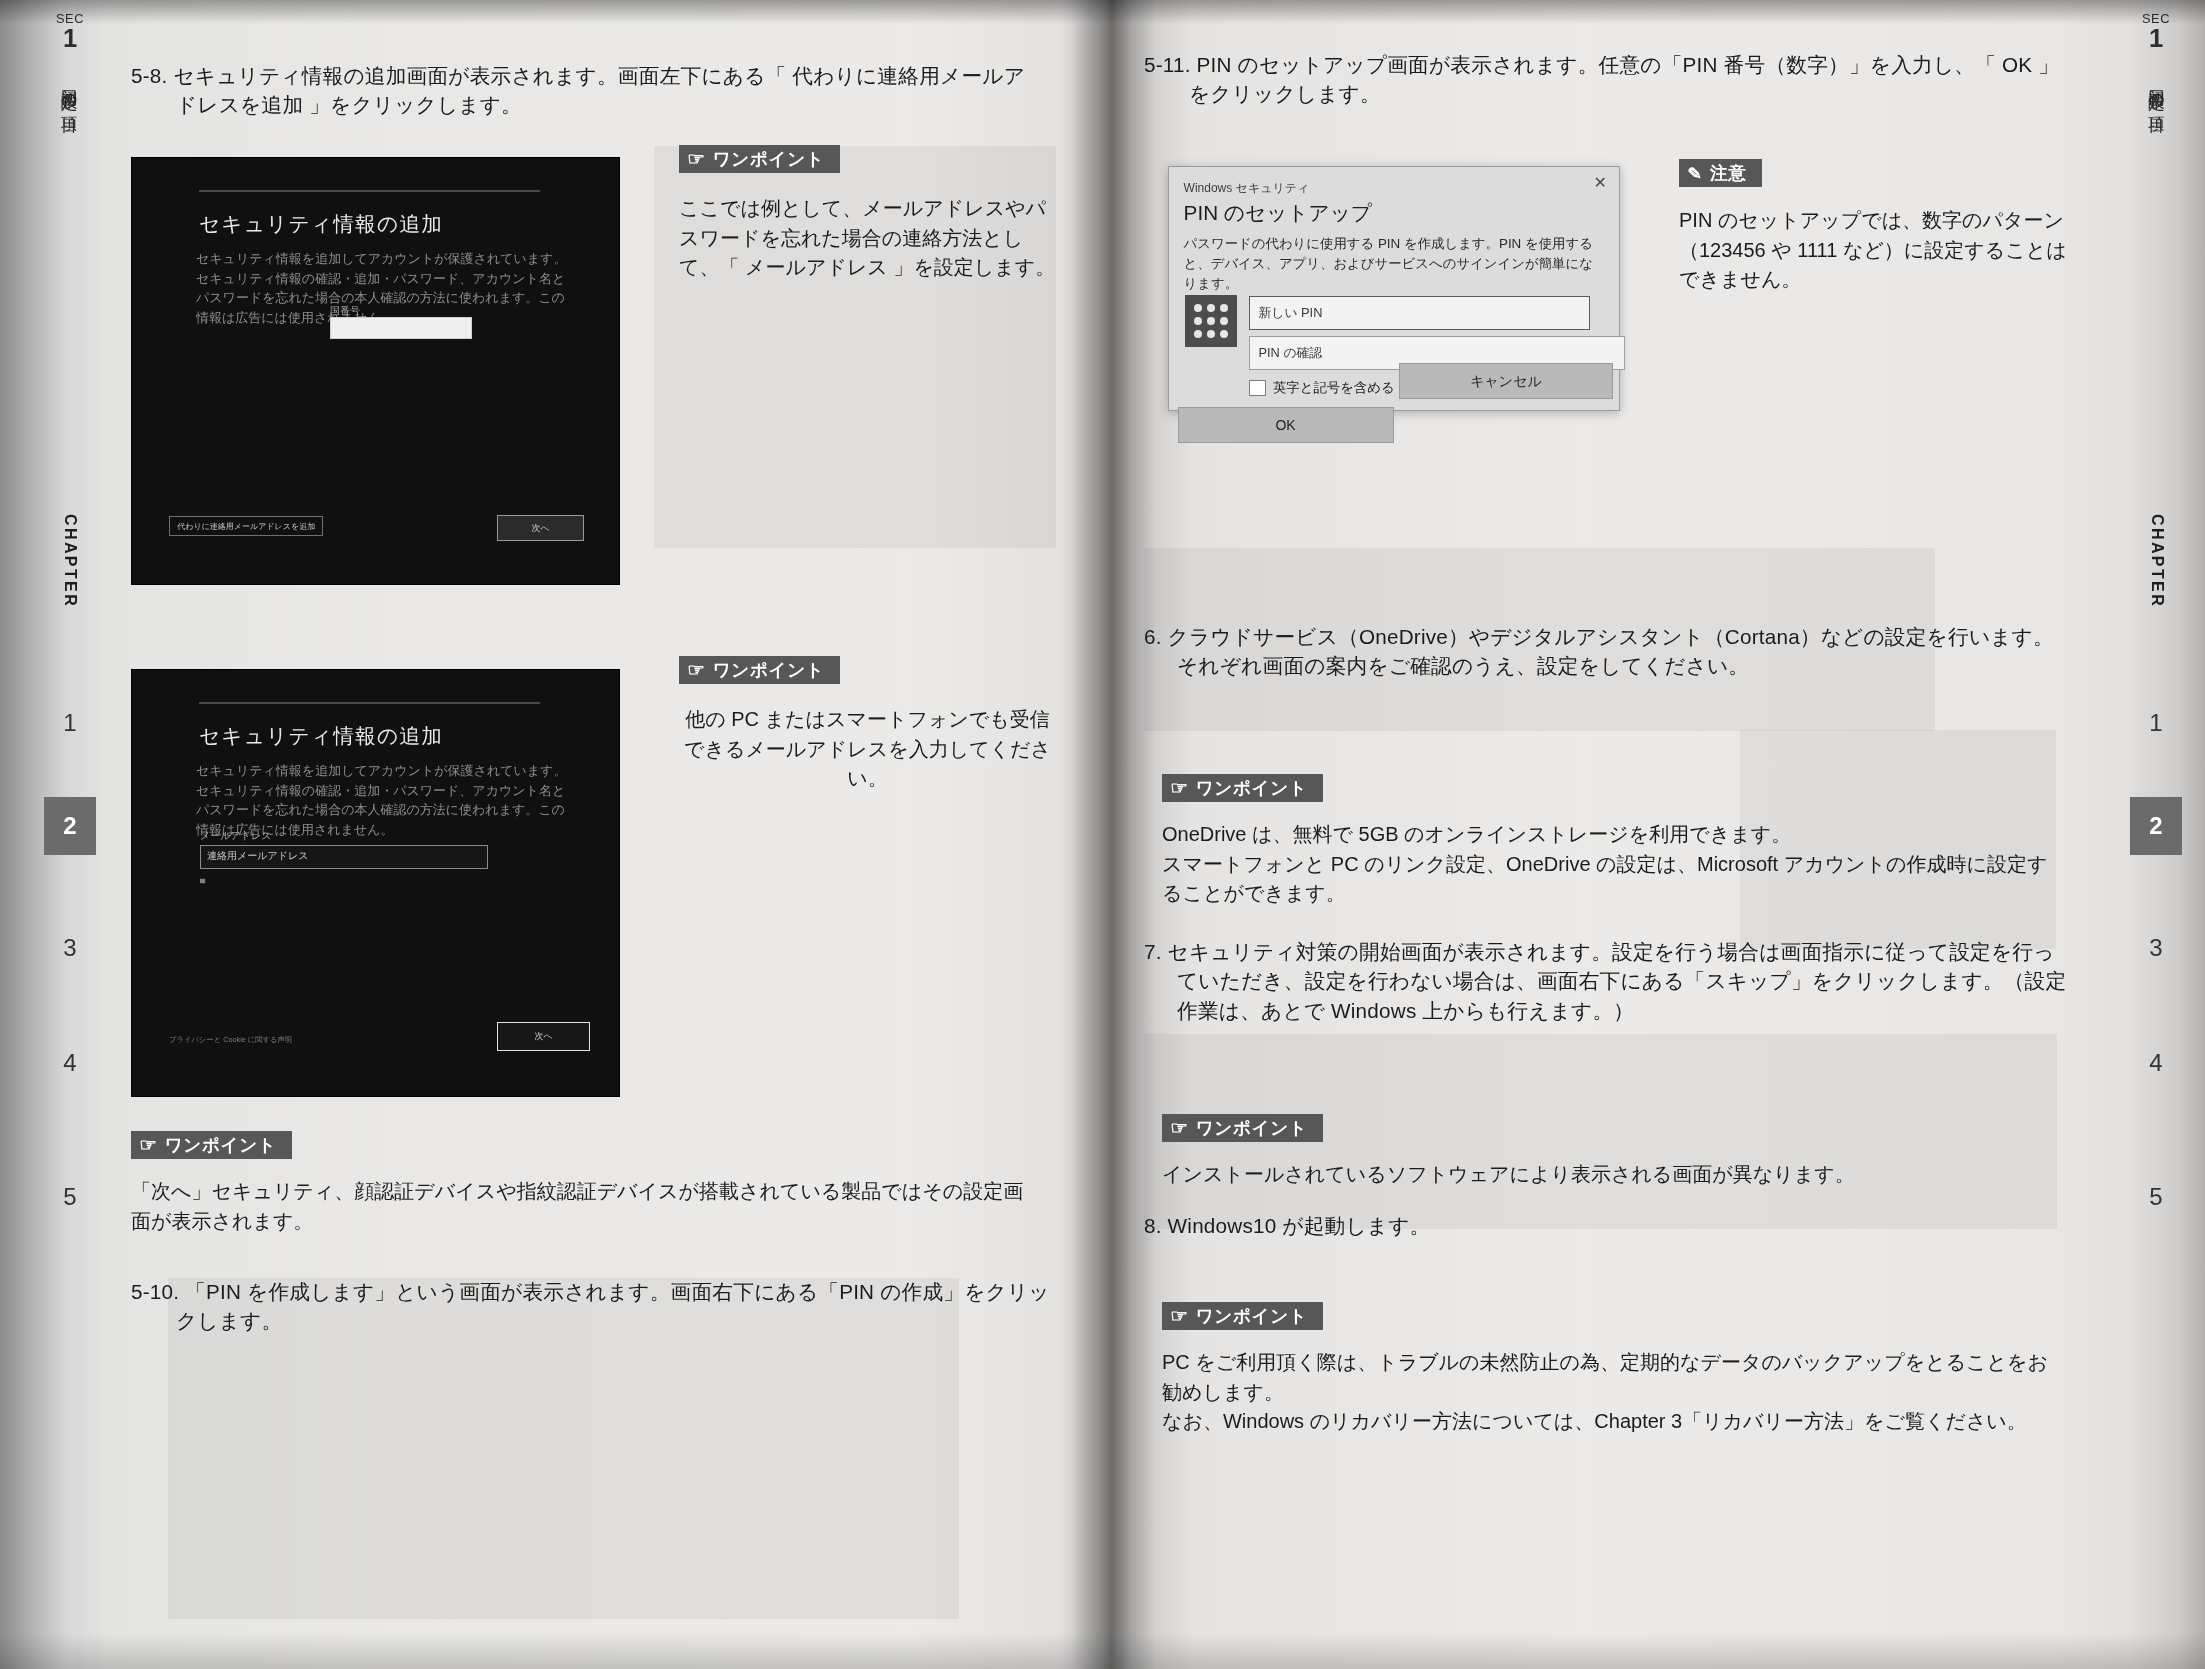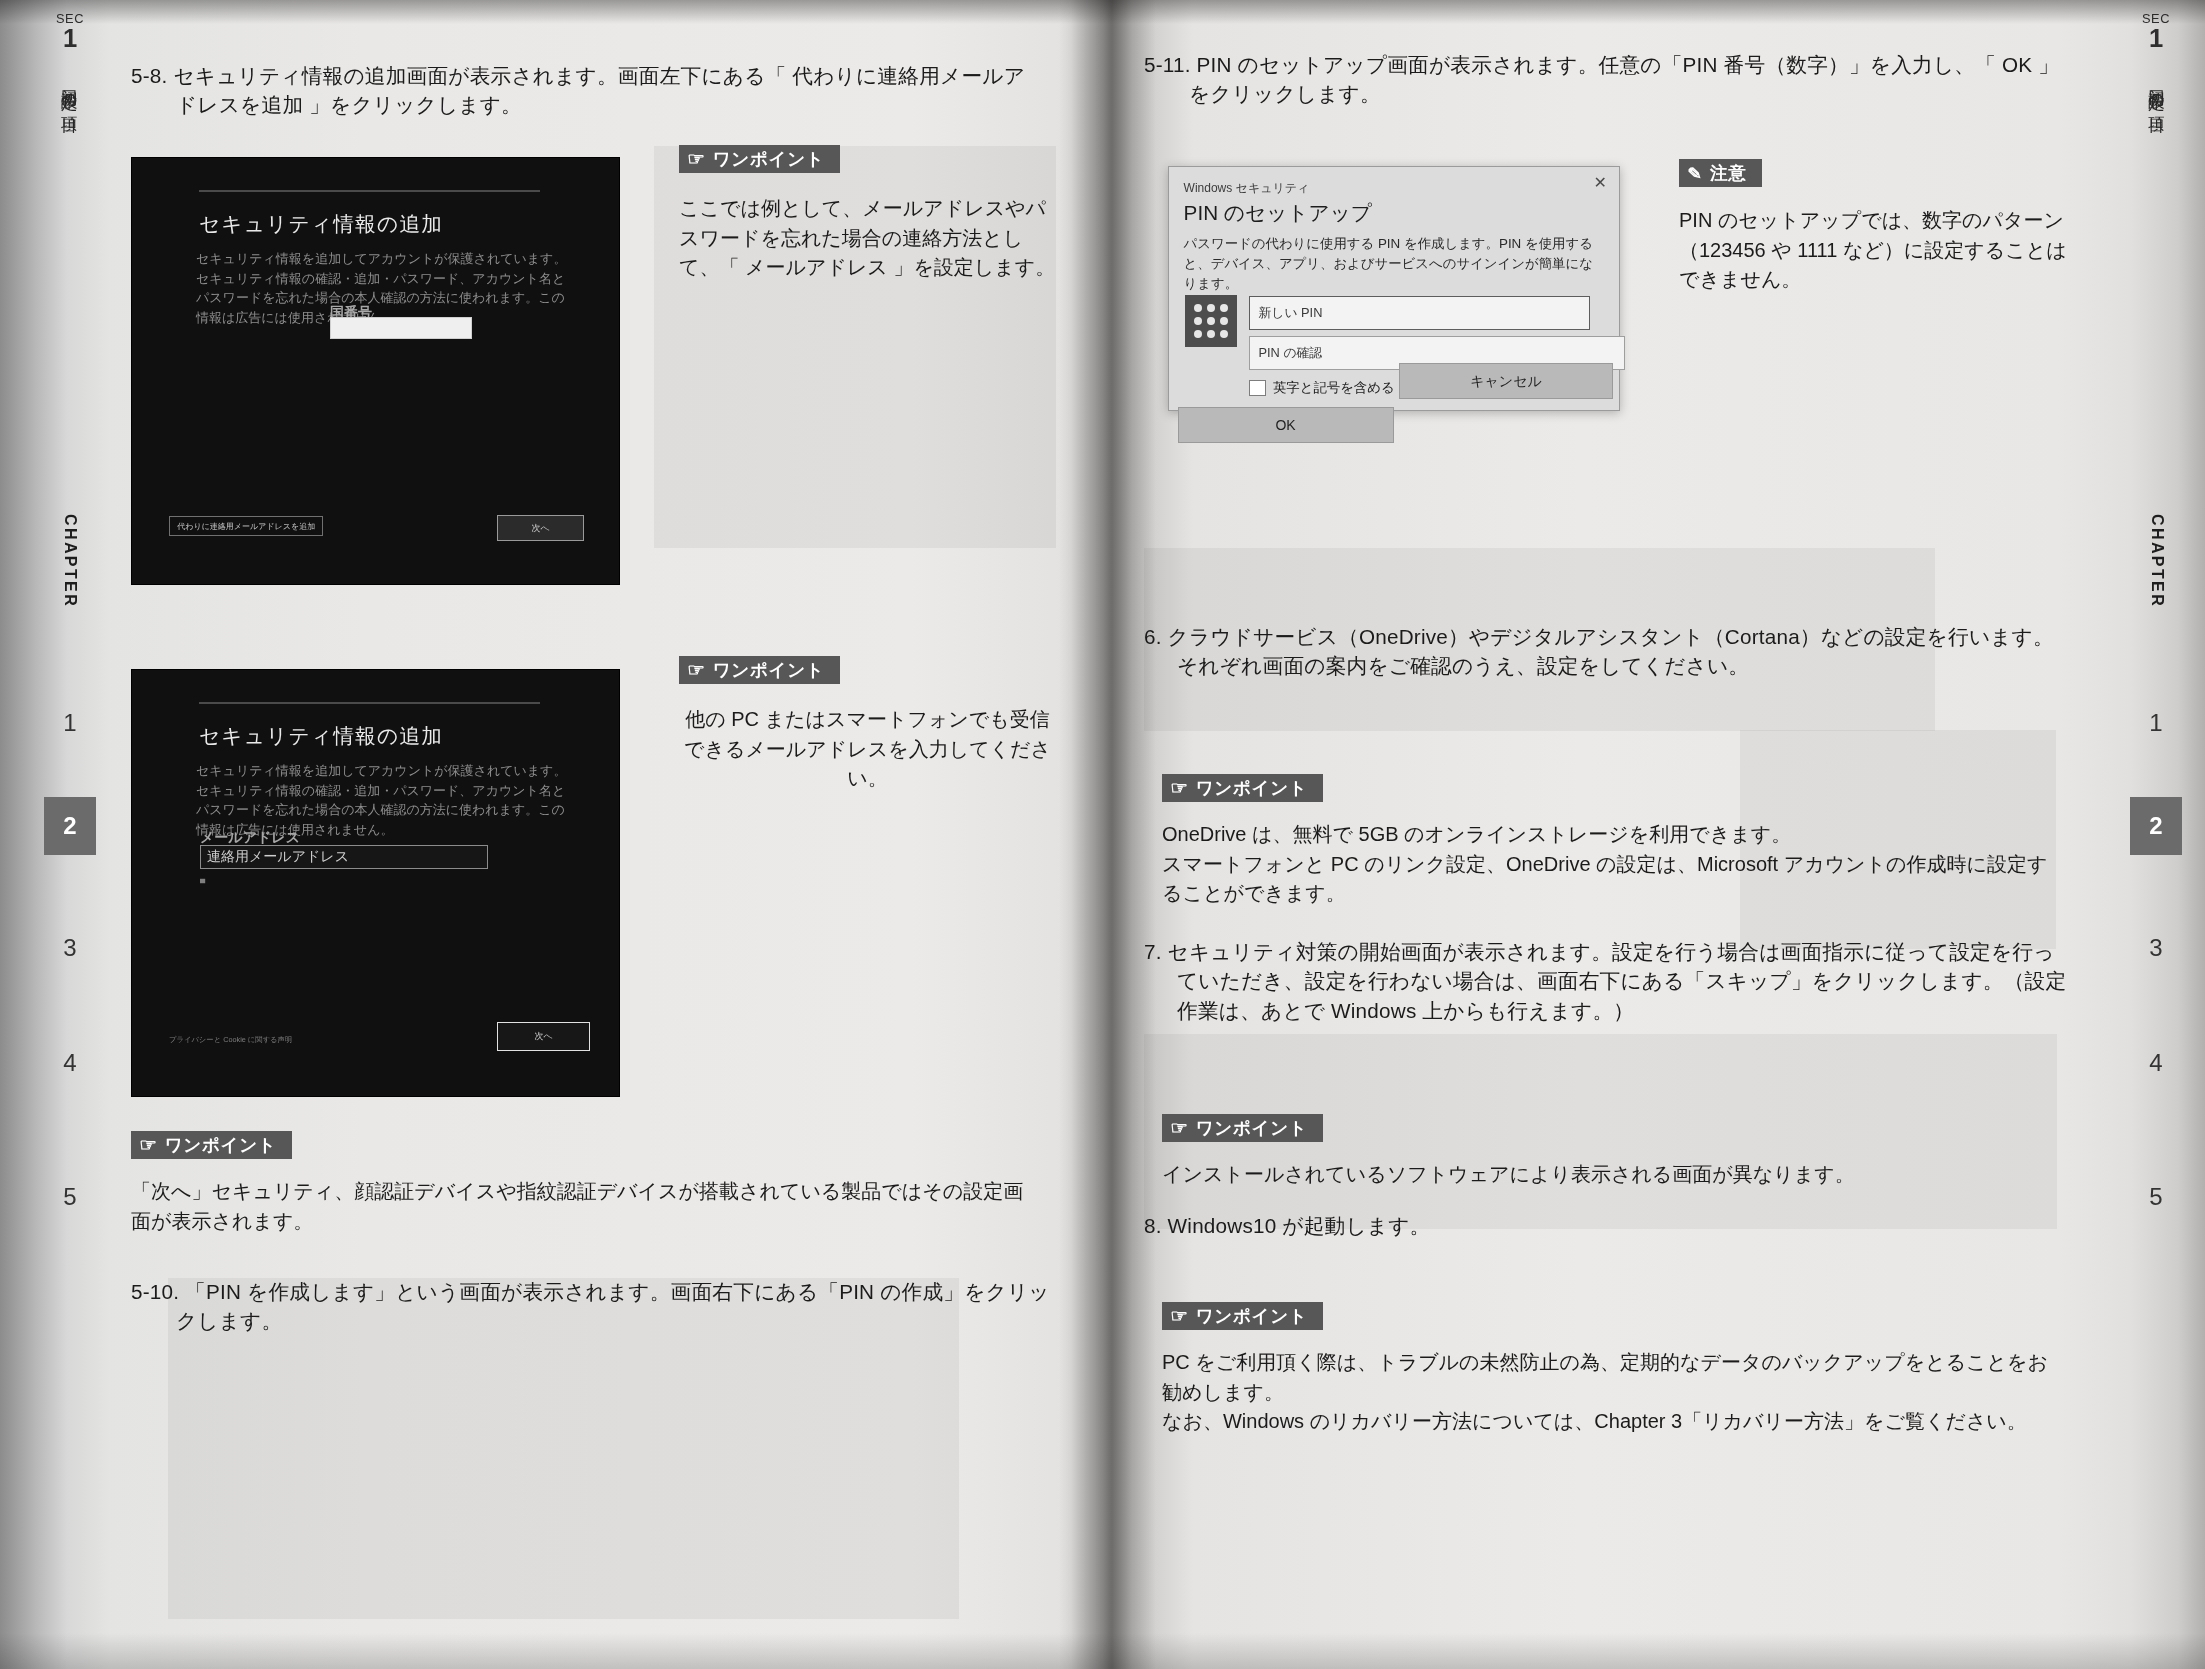--- a/index.html
+++ b/index.html
@@ -187,33 +187,32 @@
   .shot .body {
     position: absolute;
     left: 64px; top: 91px; width: 377px;
     color: #8d8d8d;
     font-size: 13px;
     line-height: 1.5;
   }
   .shot .fieldlabel {
     position: absolute;
     color: #a7a7a7;
-    font-size: 14px;
-    font-weight: bold;
+    font-size: 10px;
   }
   .shot .field {
     position: absolute;
     background: #efefef;
     border: 0.6px solid #cfcfcf;
   }
   .shot .field.dark {
     background: #161616;
     border: 0.6px solid #8c8c8c;
     color: #cfcfcf;
-    font-size: 14px;
+    font-size: 10px;
     padding-left: 6px;
     line-height: 20.7px;
   }
   .shot .btn {
     position: absolute;
     border: 0.6px solid #9a9a9a;
     color: #d6d6d6;
     font-size: 9px;
     text-align: center;
     background: rgba(255,255,255,0.03);

